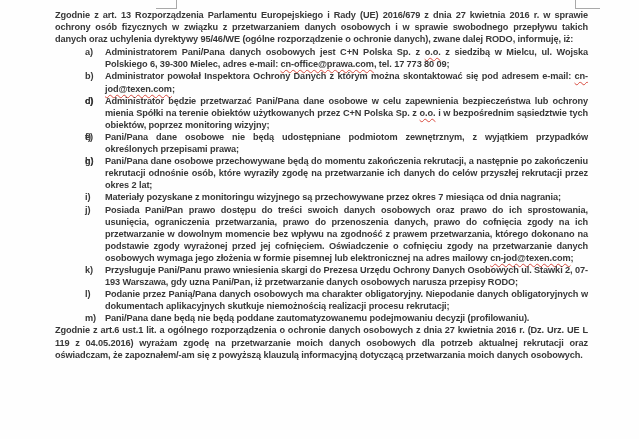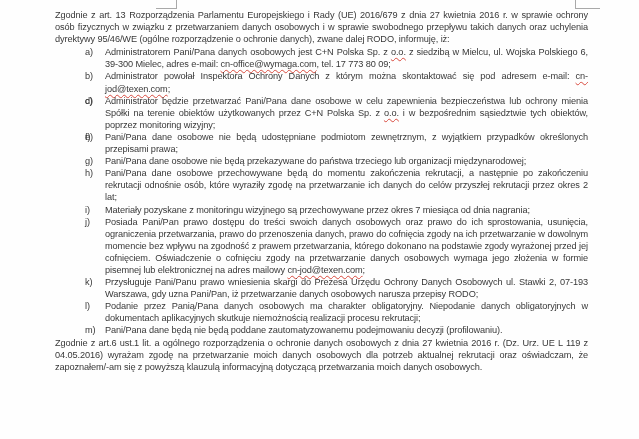--- a/index.html
+++ b/index.html
@@ -6,20 +6,21 @@
   html, body {
     width: 639px; height: 439px;
     background: #fefefe;
     overflow: hidden;
     font-family: "Liberation Sans", sans-serif;
   }
   .page {
     position: relative;
     width: 639px; height: 360px;
     background: #fefefe;
+    font-weight: bold;
   }
   
   .crop-mark { position: absolute; top: 0; height: 9px; }
   .crop-mark.left  { left: 156px; width: 21px; border-right: 1px solid #a9a9a9; border-bottom: 1px solid #a9a9a9; }
   .crop-mark.right { left: 575px; width: 25px; border-left: 1px solid #a9a9a9; border-bottom: 1px solid #a9a9a9; }
 
   .content {
     position: absolute;
     left: 55px; top: 9px;
     width: 533px;
@@ -45,27 +46,27 @@
 </head>
 <body>
 
 <div class="page">
   <div class="crop-mark left"></div>
   <div class="crop-mark right"></div>
 
   <div class="content">
     <p class="intro">Zgodnie z art. 13 Rozporządzenia Parlamentu Europejskiego i Rady (UE) 2016/679 z dnia 27 kwietnia 2016 r. w sprawie ochrony osób fizycznych w związku z przetwarzaniem danych osobowych i w sprawie swobodnego przepływu takich danych oraz uchylenia dyrektywy 95/46/WE (ogólne rozporządzenie o ochronie danych), zwane dalej RODO, informuję, iż:</p>
     <div class="rodo-list">
-        <div class="li"><span class="letter">a)</span><span><span>Administratorem Pani/Pana danych osobowych jest C+N Polska Sp. z </span><span class="sq">o.o.</span><span> z siedzibą w Mielcu, ul. Wojska Polskiego 6, 39-300 Mielec, adres e-mail: </span><span class="sq">cn-office@wymaga.com</span><span>, tel. 17 773 80 09;</span></span></div>
+        <div class="li"><span class="letter">a)</span><span><span>Administratorem Pani/Pana danych osobowych jest C+N Polska Sp. z </span><span class="sq">o.o.</span><span> z siedzibą w Mielcu, ul. Wojska Polskiego 6, 39-300 Mielec, adres e-mail: </span><span class="sq">cn-office@prawa.com</span><span>, tel. 17 773 80 09;</span></span></div>
         <div class="li"><span class="letter">b)</span><span><span>Administrator powołał Inspektora Ochrony Danych z którym można skontaktować się pod adresem  e-mail: </span><span class="sq">cn-jod@texen.com</span><span>;</span></span></div>
         <div class="li"><span class="letter">c)</span></div>
         <div class="li"><span class="letter">d)</span><span><span>Administrator będzie przetwarzać Pani/Pana dane osobowe w celu zapewnienia bezpieczeństwa lub ochrony mienia Spółki na terenie obiektów użytkowanych przez C+N Polska Sp. z </span><span class="sq">o.o.</span><span> i w bezpośrednim sąsiedztwie tych obiektów, poprzez monitoring wizyjny;</span></span></div>
         <div class="li"><span class="letter">e)</span></div>
         <div class="li"><span class="letter">f)</span><span><span>Pani/Pana dane osobowe nie będą udostępniane podmiotom zewnętrznym, z wyjątkiem przypadków określonych przepisami prawa;</span></span></div>
-        <div class="li"><span class="letter">g)</span><span><span>Pani/Pana dane osobowe nie będą przekazywane do państwa trzeciego lub organizacji międzynarodowej;</span></span></div>
+        <div class="li"><span class="letter">g)</span></div>
         <div class="li"><span class="letter">h)</span><span><span>Pani/Pana dane osobowe przechowywane będą do momentu zakończenia rekrutacji, a następnie po zakończeniu rekrutacji odnośnie osób, które wyraziły zgodę na przetwarzanie ich danych do celów przyszłej rekrutacji przez okres 2 lat;</span></span></div>
         <div class="li"><span class="letter">i)</span><span><span>Materiały pozyskane z monitoringu wizyjnego są przechowywane przez okres 7 miesiąca od dnia nagrania;</span></span></div>
         <div class="li"><span class="letter">j)</span><span><span>Posiada Pani/Pan prawo dostępu do treści swoich danych osobowych oraz prawo do ich sprostowania, usunięcia, ograniczenia przetwarzania, prawo do przenoszenia danych, prawo do cofnięcia zgody na ich przetwarzanie w dowolnym momencie bez wpływu na zgodność z prawem przetwarzania, którego dokonano na podstawie zgody wyrażonej przed jej cofnięciem. Oświadczenie o cofnięciu zgody na przetwarzanie danych osobowych wymaga jego złożenia w formie pisemnej lub elektronicznej na adres mailowy </span><span class="sq">cn-jod@texen.com</span><span>;</span></span></div>
         <div class="li"><span class="letter">k)</span><span><span>Przysługuje Pani/Panu prawo wniesienia skargi do Prezesa Urzędu Ochrony Danych Osobowych ul. Stawki 2, 07-193 Warszawa, gdy uzna Pani/Pan, iż przetwarzanie danych osobowych narusza przepisy RODO;</span></span></div>
         <div class="li"><span class="letter">l)</span><span><span>Podanie przez Panią/Pana danych osobowych ma charakter obligatoryjny. Niepodanie danych obligatoryjnych w dokumentach aplikacyjnych skutkuje niemożnością realizacji procesu rekrutacji;</span></span></div>
         <div class="li"><span class="letter">m)</span><span><span>Pani/Pana dane będą nie będą poddane zautomatyzowanemu podejmowaniu decyzji (profilowaniu).</span></span></div>
       </div>
     <p class="closing">Zgodnie z art.6 ust.1 lit. a ogólnego rozporządzenia o ochronie danych osobowych z dnia 27 kwietnia 2016 r. (Dz. Urz. UE L 119 z 04.05.2016) wyrażam zgodę na przetwarzanie moich danych osobowych dla potrzeb aktualnej rekrutacji oraz oświadczam, że zapoznałem/-am się z powyższą klauzulą informacyjną dotyczącą przetwarzania moich danych osobowych.</p>
   </div>
 </div>

